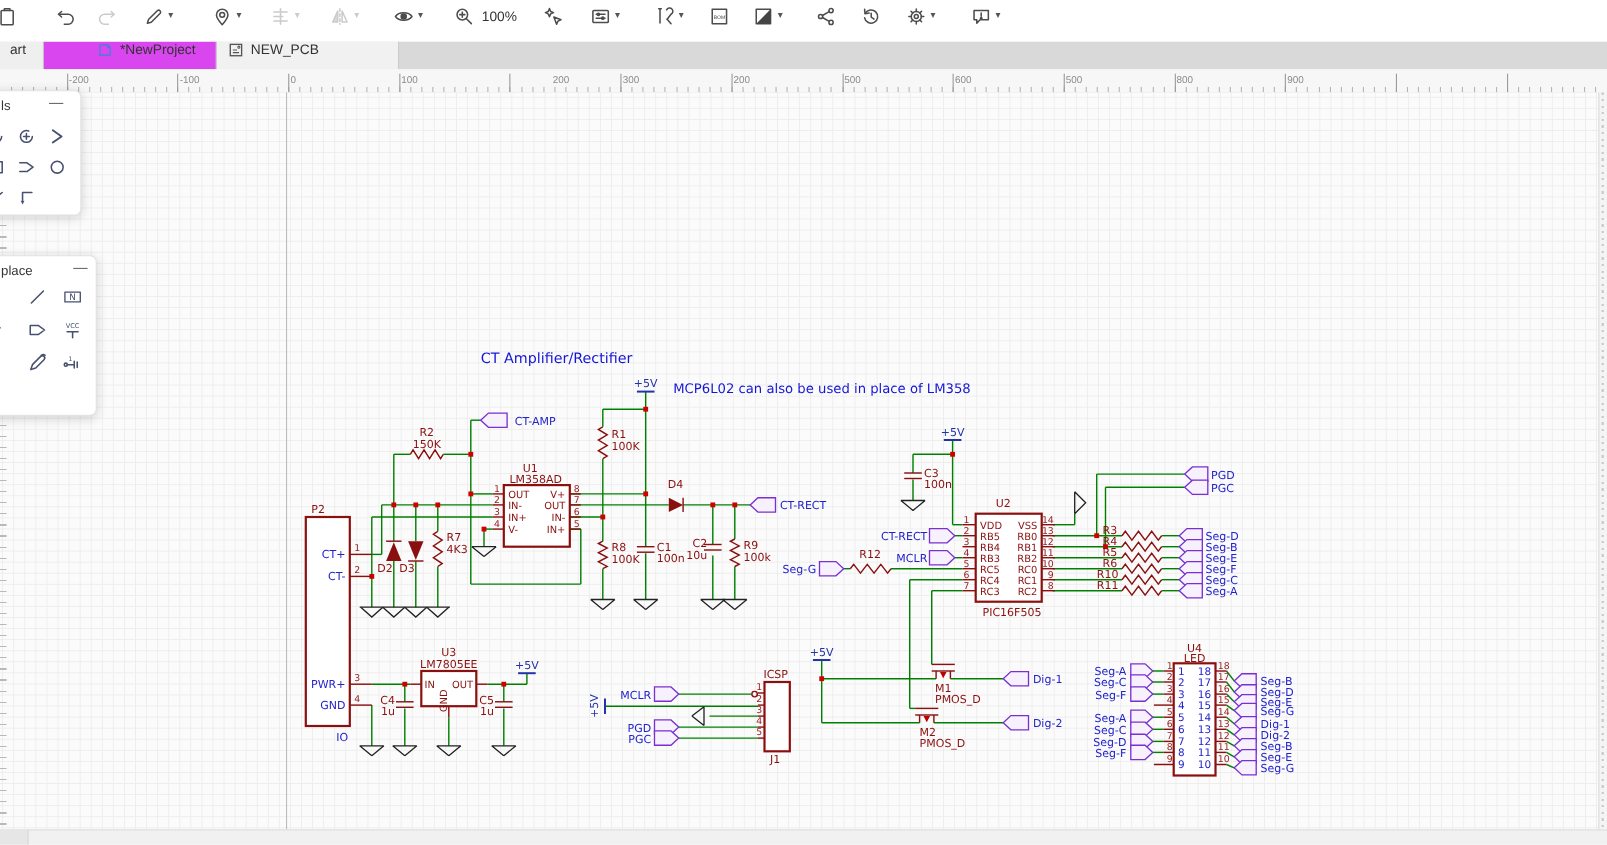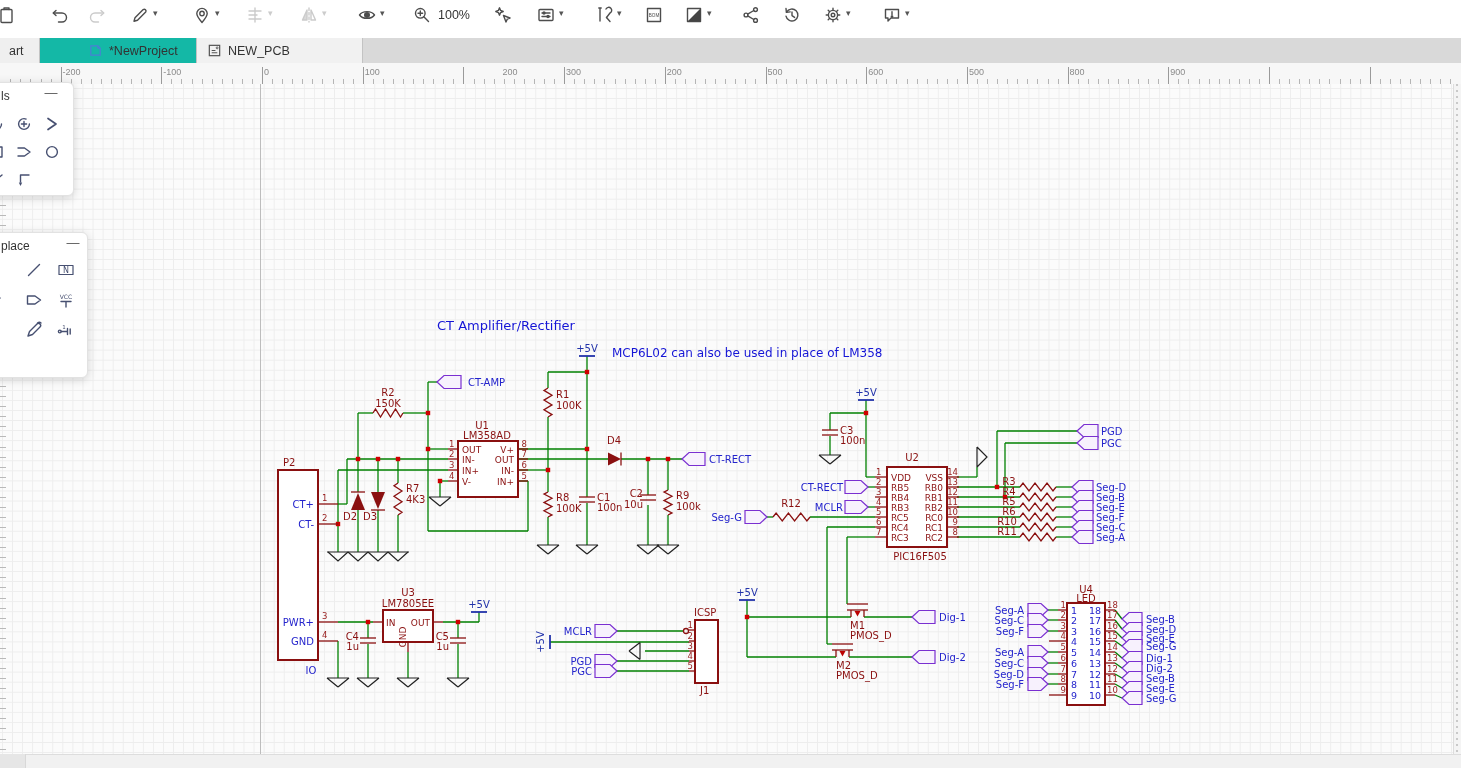--- a/index.html
+++ b/index.html
@@ -11,22 +11,22 @@
   .tbtn{position:absolute;top:3px;width:24px;height:24px;display:flex;align-items:center;justify-content:center;border-radius:3px;cursor:pointer;}
   .tbtn svg{stroke:#4d4d4d;fill:none;stroke-width:1.4;stroke-linecap:round;stroke-linejoin:round;}
   .tbtn.dis svg{stroke:#cbcbcb;}
   .tbtn.dis svg .fillpart{fill:#d9d9d9 !important;}
   .caret{position:absolute;top:9px;font-size:9px;color:#555;cursor:pointer;line-height:1;}
   .caret.dis{color:#ccc;}
   #zoomlabel{position:absolute;left:438px;top:8px;font-size:12.5px;color:#333;cursor:pointer;}
 
   
   #tabbar{position:absolute;left:0;top:38px;width:1461px;height:25px;background:#d9d9d9;display:flex;}
-  .tab{height:25px;display:flex;align-items:center;font-size:12.5px;color:#333;background:#efefef;border-right:1px solid #c3c3c3;padding:0 10px;box-sizing:border-box;cursor:pointer;white-space:nowrap;}
-  .tab.active{background:#14b8a6;padding-left:48px;}
+  .tab{height:25px;display:flex;font-size:12.5px;color:#333;background:#efefef;border-right:1px solid #c3c3c3;padding:0 10px;box-sizing:border-box;cursor:pointer;white-space:nowrap;}
+  .tab.active{background:#d946ef;padding-left:48px;}
   .tab .ticon{margin-right:6px;display:inline-flex;}
   #tab-start{width:40px;padding-left:9px;}
   #tab-project{width:157px;}
   #tab-pcb{width:166px;background:#f1f1f1;}
   #tabrest{flex:1;background:#d9d9d9;}
 
   
   #ruler{position:absolute;left:0;top:63px;width:1461px;height:21px;background:#f7f7f7;border-bottom:1px solid #d5d5d5;overflow:hidden;}
   .rmaj{position:absolute;top:4px;bottom:0;width:1px;background:#9a9a9a;}
   .rmin{position:absolute;bottom:0;height:5px;width:1px;background:#b5b5b5;}

